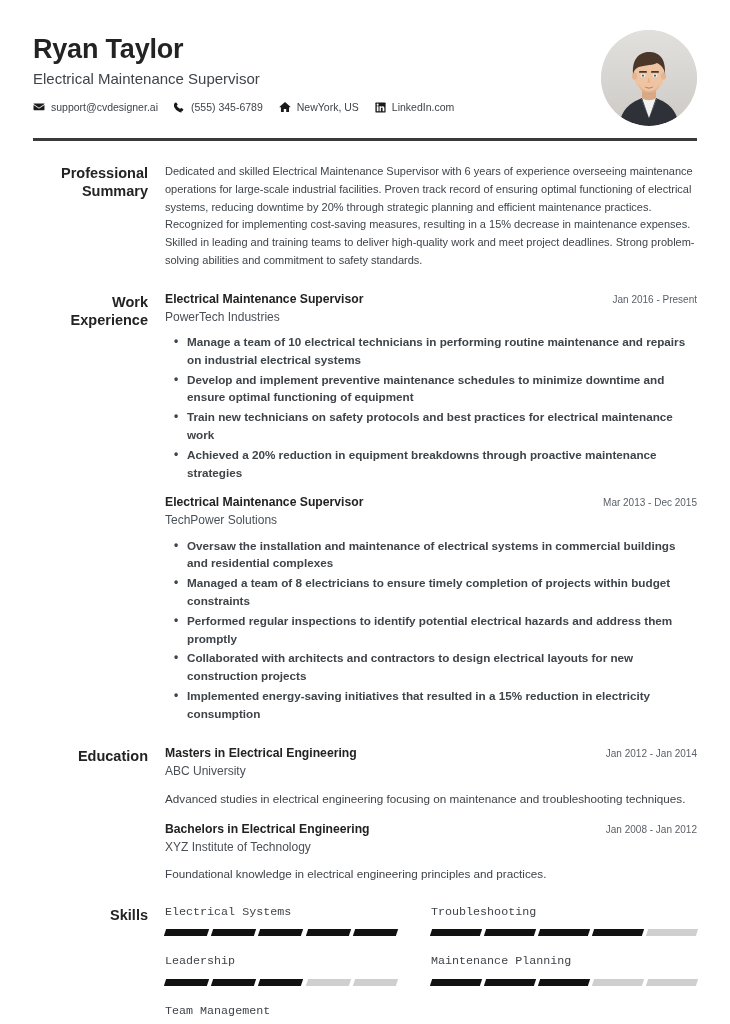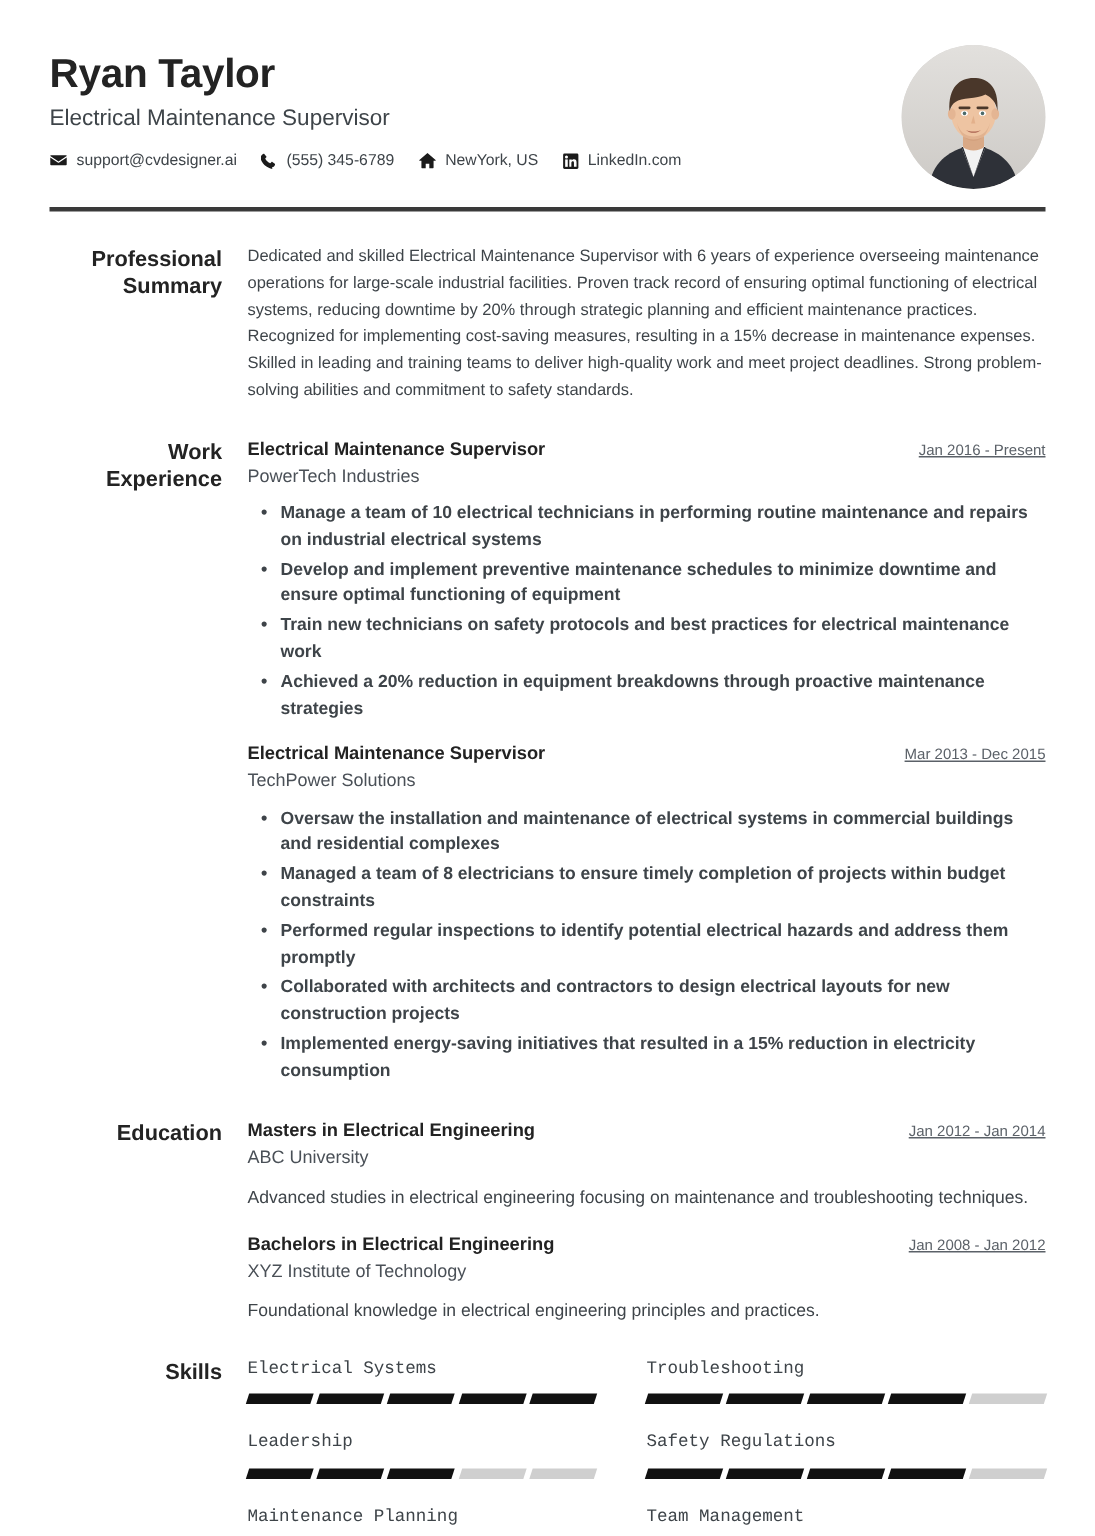--- a/index.html
+++ b/index.html
@@ -43,21 +43,21 @@
     padding-top: 1px;
   }
   .section-body { flex: 1 1 auto; min-width: 0; }
 
   .summary-text { font-size: 11px; line-height: 1.62; color: #3e4449; }
 
   .entry { margin-bottom: 14px; }
   .entry:last-child { margin-bottom: 0; }
   .entry-head { display: flex; align-items: baseline; justify-content: space-between; gap: 10px; }
   .entry-title { font-size: 12.2px; font-weight: bold; color: #222; line-height: 1.3; }
-  .entry-date { font-size: 10px; color: #5b6168; white-space: nowrap; flex: 0 0 auto; text-decoration: underline; }
+  .entry-date { font-size: 10px; color: #5b6168; white-space: nowrap; flex: 0 0 auto; }
   .entry-org { font-size: 12px; color: #4a5057; line-height: 1.45; margin-top: 1px; }
   .entry-desc { font-size: 11.7px; color: #3e4449; line-height: 1.55; margin-top: 9px; }
 
   ul.bullets { list-style: none; margin: 7px 0 0 0; padding: 0; }
   ul.bullets li {
     position: relative; padding-left: 22px; font-size: 11.7px;
     line-height: 1.52; color: #3e4449; margin-bottom: 2px; font-weight: bold;
   }
   ul.bullets li::before {
     content: "•"; position: absolute; left: 9px; top: -1px;
@@ -270,30 +270,20 @@
             <div class="skill-name">Leadership</div>
             <div class="skill-bar">
               <div class="seg on"></div>
               <div class="seg on"></div>
               <div class="seg on"></div>
               <div class="seg"></div>
               <div class="seg"></div>
             </div>
           </div>
           <div class="skill">
-            <div class="skill-name">Safety Regulations</div>
-            <div class="skill-bar">
-              <div class="seg on"></div>
-              <div class="seg on"></div>
-              <div class="seg on"></div>
-              <div class="seg on"></div>
-              <div class="seg"></div>
-            </div>
-          </div>
-          <div class="skill">
             <div class="skill-name">Maintenance Planning</div>
             <div class="skill-bar">
               <div class="seg on"></div>
               <div class="seg on"></div>
               <div class="seg on"></div>
               <div class="seg"></div>
               <div class="seg"></div>
             </div>
           </div>
           <div class="skill">

